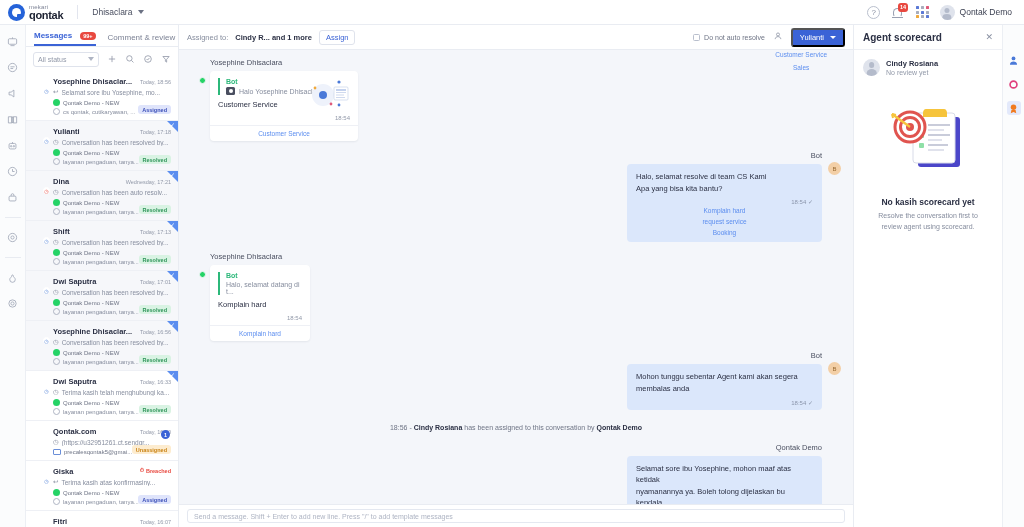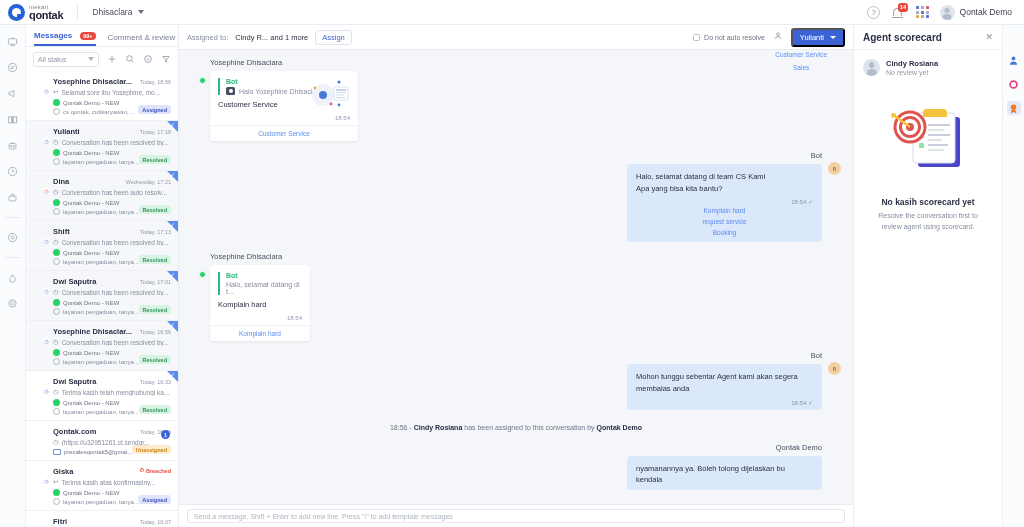--- a/index.html
+++ b/index.html
@@ -113,21 +113,21 @@
   .breached { position: absolute; right: 7px; top: 6px; font-size: 5.5px; color: #e8483f; font-weight: bold; display: flex; align-items: center; gap: 2px; }
   .unread-n { position: absolute; right: 8px; bottom: 21px; width: 9px; height: 9px; border-radius: 50%; background: #3b63d6; color: #fff; font-size: 5.5px; display: flex; align-items: center; justify-content: center; font-weight: bold; }
 
   
   .chatcol { flex: 1; display: flex; flex-direction: column; min-width: 0; background: #f4f6fa; position: relative; }
   .chat-toolbar {
     height: 25px; flex: 0 0 25px; background: #fff; border-bottom: 1px solid #e9ecf2;
     display: flex; align-items: center; padding: 0 8px; gap: 7px; position: relative; z-index: 5;
   }
   .assigned-lbl { font-size: 7.5px; color: #868d9e; }
-  .assigned-val { font-size: 7.5px; color: #2b3044; font-weight: normal; }
+  .assigned-val { font-size: 7.5px; color: #2b3044; font-weight: bold; }
   .assign-btn { font-size: 7.5px; color: #3b63d6; border: 1px solid #dfe3ec; border-radius: 3px; padding: 2px 6px; background: #fff; }
   .tb-right { margin-left: auto; display: flex; align-items: center; gap: 8px; }
   .chk { width: 7px; height: 7px; border: 1px solid #b9bfcd; border-radius: 1.5px; }
   .chk-lbl { font-size: 7px; color: #6e7485; }
   .resolve-btn { background: #3b63d6; color: #fff; font-size: 7.5px; border-radius: 3px; padding: 3px 7px; display: flex; align-items: center; gap: 6px; }
   .resolve-caret { width: 0; height: 0; border-left: 3px solid transparent; border-right: 3px solid transparent; border-top: 3.5px solid #fff; }
   .person-ic { color: #8990a2; font-size: 9px; }
 
   .msgs { flex: 1; overflow: hidden; padding: 8px 12px 0 12px; position: relative; }
   .qr-top { position: absolute; right: 26px; top: -2px; text-align: center; }
@@ -609,21 +609,21 @@
               </div>
               <div class="card-qr">Customer Service</div>
             </div>
           </div>
         </div>
 
         <div class="msg-row right">
           <div class="m-block" style="width:195px">
             <div class="m-sender right">Bot</div>
             <div class="bubble">
-              <p>Halo, selamat datang di team CS Kami</p>
+              <p>Halo, selamat resolve di team CS Kami</p>
               <p>Apa yang bisa kita bantu?</p>
               <div class="b-time">
                 <span>18:54</span> ✓
               </div>
               <div class="b-qr">Komplain hard</div>
               <div class="b-qr">request service</div>
               <div class="b-qr">Booking</div>
             </div>
           </div>
           <div class="bot-av">B</div>
@@ -666,20 +666,21 @@
         </div>
 
         <div class="sys-note">
           <span>18:56</span><span> - </span><b>Cindy Rosiana</b><span> has been assigned to this conversation by </span><b>Qontak Demo</b>
         </div>
 
         <div class="msg-row right">
           <div class="m-block" style="width:195px">
             <div class="m-sender right">Qontak Demo</div>
             <div class="bubble">
+              <p>Selamat sore ibu Yosephine, mohon maaf atas ketidak</p>
               <p>nyamanannya ya. Boleh tolong dijelaskan bu kendala</p>
 
             </div>
           </div>
           <div class="m-av" style="margin-top:11px"><span class="av"></span></div>
         </div>
       </div>
 
       <div class="composer">
         <div class="composer-box">

